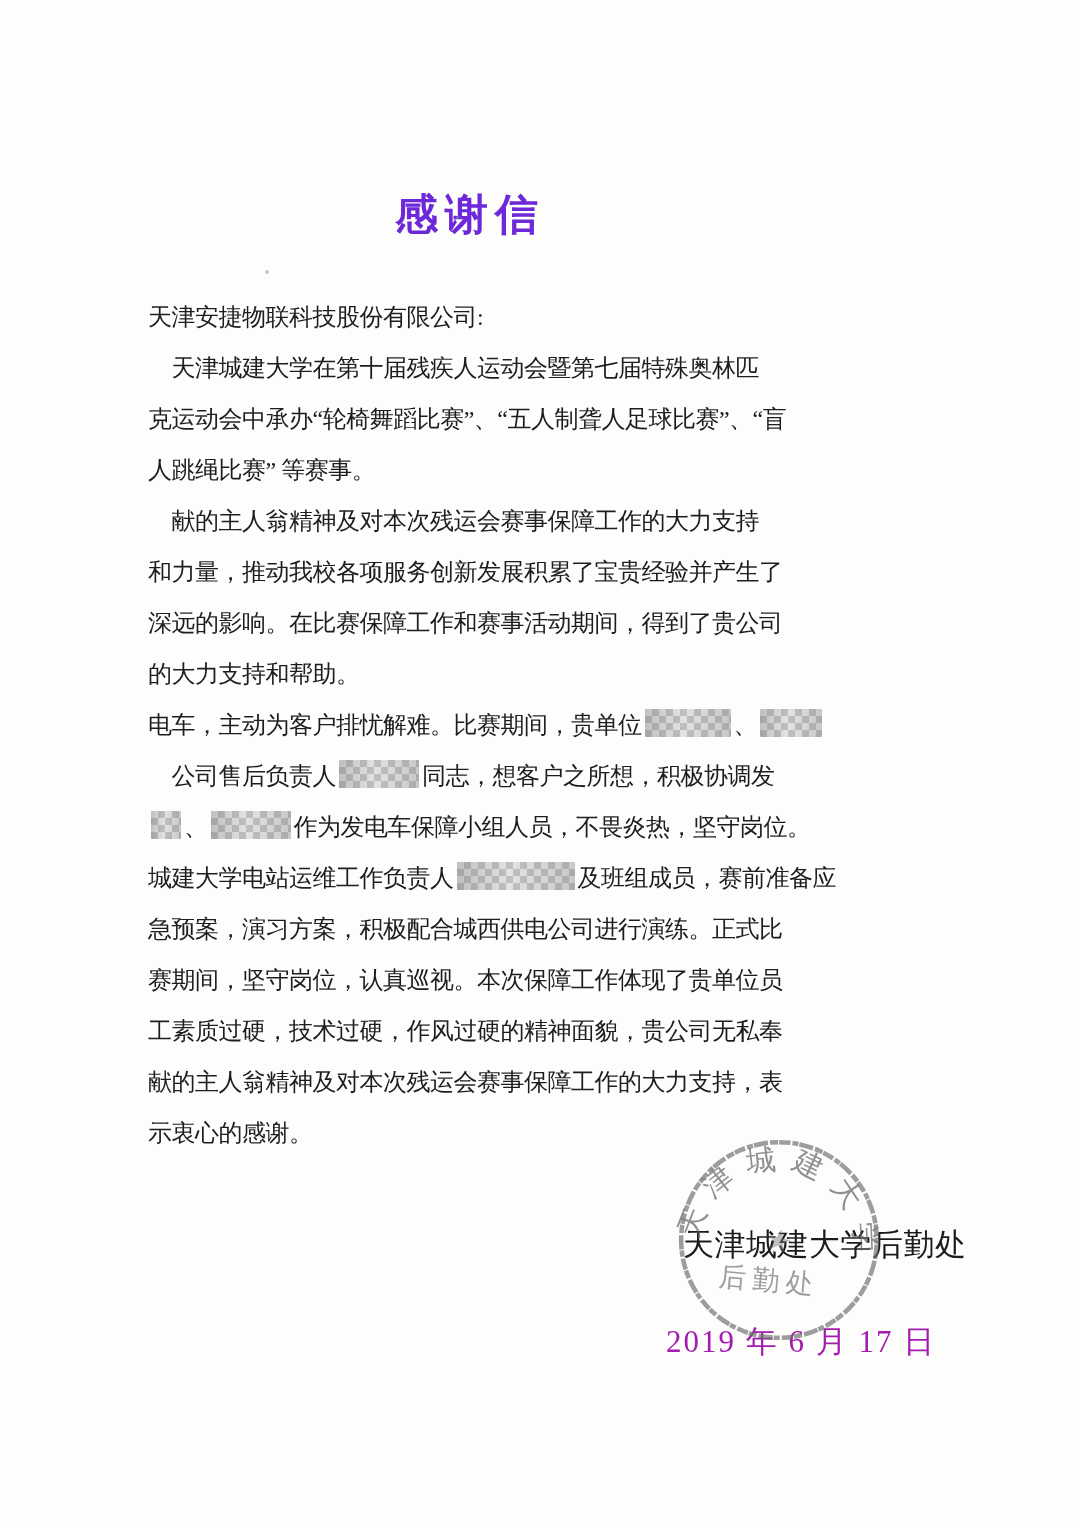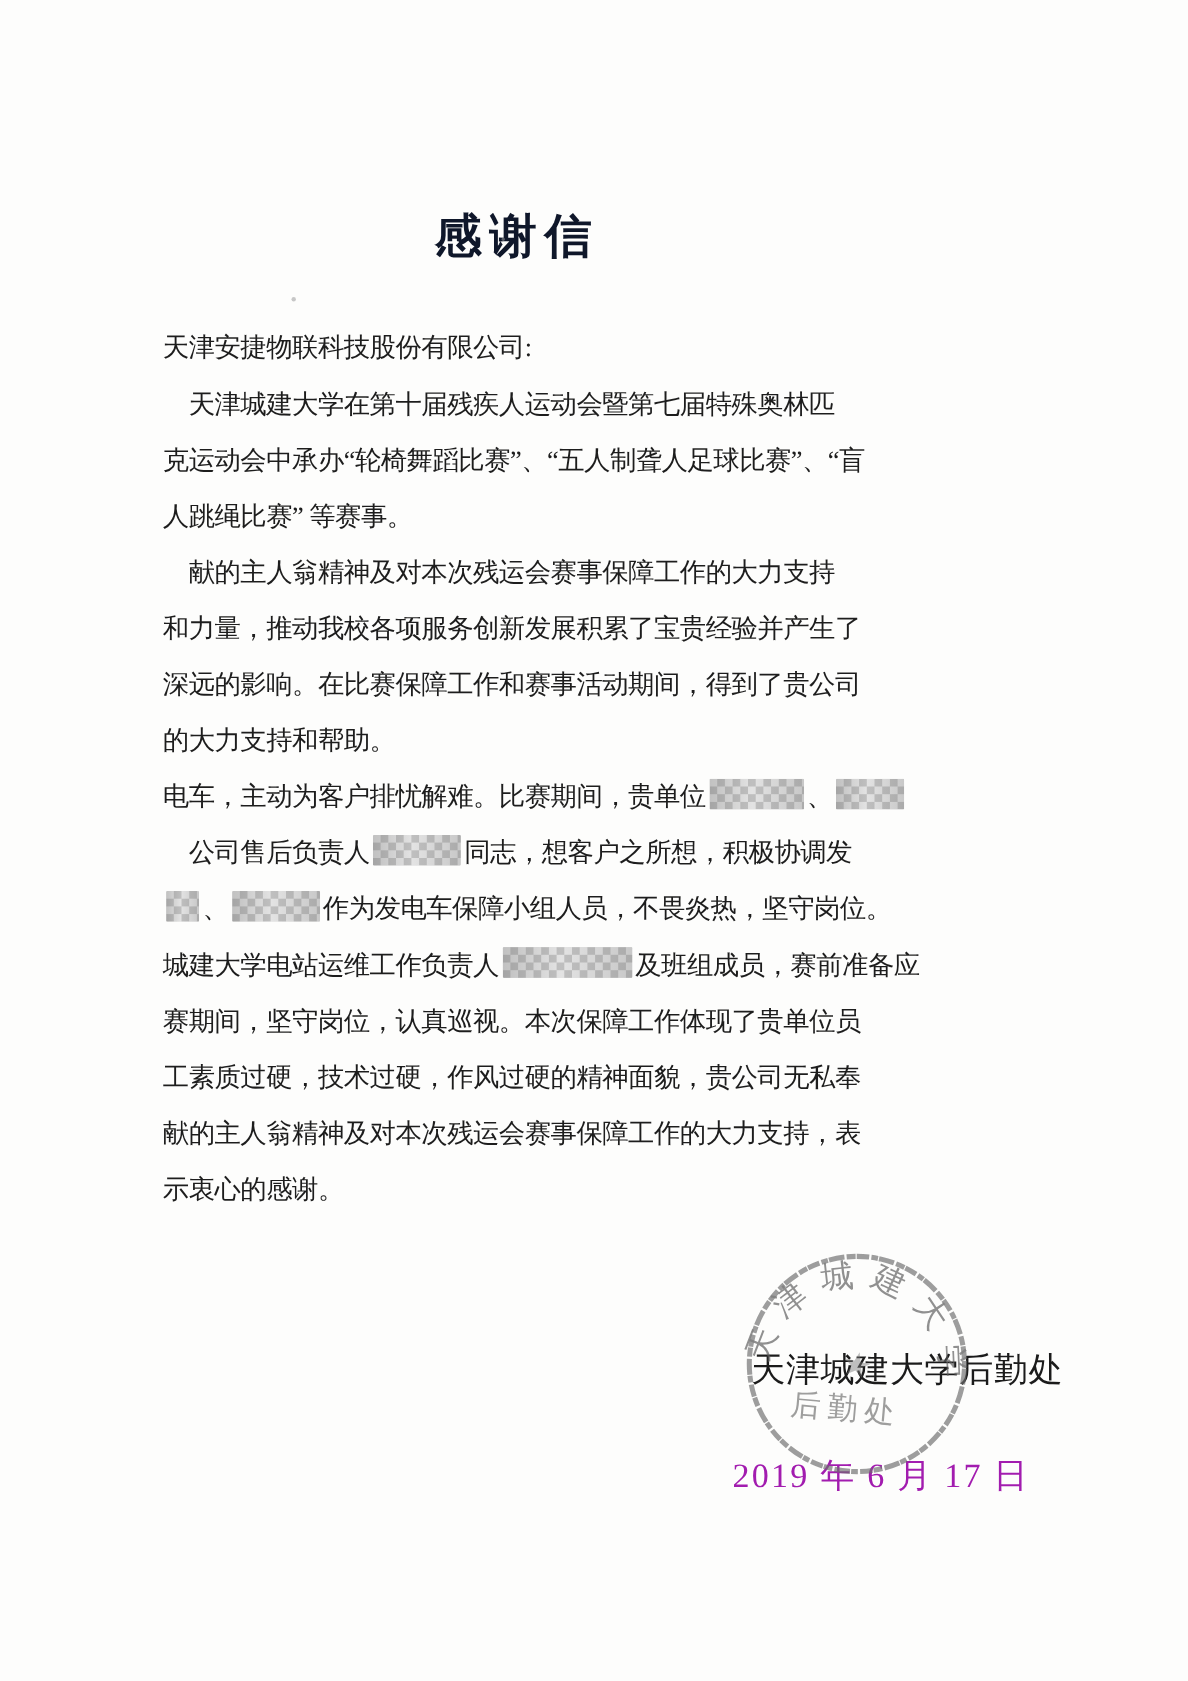--- a/index.html
+++ b/index.html
@@ -12,21 +12,21 @@
     font-family:"Liberation Serif","DejaVu Serif",serif;
     color:#1d1d1d;
   }
   .title{
     position:absolute;
     left:0;top:186px;width:940px;
     box-sizing:border-box;
     text-align:center;
     font-size:43px;font-weight:bold;
     letter-spacing:7px;
-    color:#0f172a;
+    color:#6d28d9;
   }
   .letter-body{
     position:absolute;
     left:148px;top:292px;width:860px;
     font-size:24px;line-height:51px;
     letter-spacing:-0.5px;
     white-space:nowrap;
   }
   .line{height:51px;}
   .redact{
@@ -86,20 +86,21 @@
       <div class="line"><span>克运动会中承办“轮椅舞蹈比赛”、“五人制聋人足球比赛”、“盲</span></div>
       <div class="line"><span>人跳绳比赛” 等赛事。</span></div>
       <div class="line"><span>　献的主人翁精神及对本次残运会赛事保障工作的大力支持</span></div>
       <div class="line"><span>和力量，推动我校各项服务创新发展积累了宝贵经验并产生了</span></div>
       <div class="line"><span>深远的影响。在比赛保障工作和赛事活动期间，得到了贵公司</span></div>
       <div class="line"><span>的大力支持和帮助。</span></div>
       <div class="line"><span>电车，主动为客户排忧解难。比赛期间，贵单位</span><span class="redact" style="width: 86px;"></span><span>、</span><span class="redact" style="width: 62px;"></span></div>
       <div class="line"><span>　公司售后负责人</span><span class="redact" style="width: 80px;"></span><span>同志，想客户之所想，积极协调发</span></div>
       <div class="line"><span class="redact" style="width: 30px;"></span><span>、</span><span class="redact" style="width: 80px;"></span><span>作为发电车保障小组人员，不畏炎热，坚守岗位。</span></div>
       <div class="line"><span>城建大学电站运维工作负责人</span><span class="redact" style="width: 118px;"></span><span>及班组成员，赛前准备应</span></div>
+      <div class="line"><span>急预案，演习方案，积极配合城西供电公司进行演练。正式比</span></div>
       <div class="line"><span>赛期间，坚守岗位，认真巡视。本次保障工作体现了贵单位员</span></div>
       <div class="line"><span>工素质过硬，技术过硬，作风过硬的精神面貌，贵公司无私奉</span></div>
       <div class="line"><span>献的主人翁精神及对本次残运会赛事保障工作的大力支持，表</span></div>
       <div class="line"><span>示衷心的感谢。</span></div>
     </div>
 
   <div class="sig-org">天津城建大学后勤处</div>
   <div class="sig-date">2019 年 6 月 17 日</div>
 
   <svg class="seal" viewBox="0 0 210 210">

